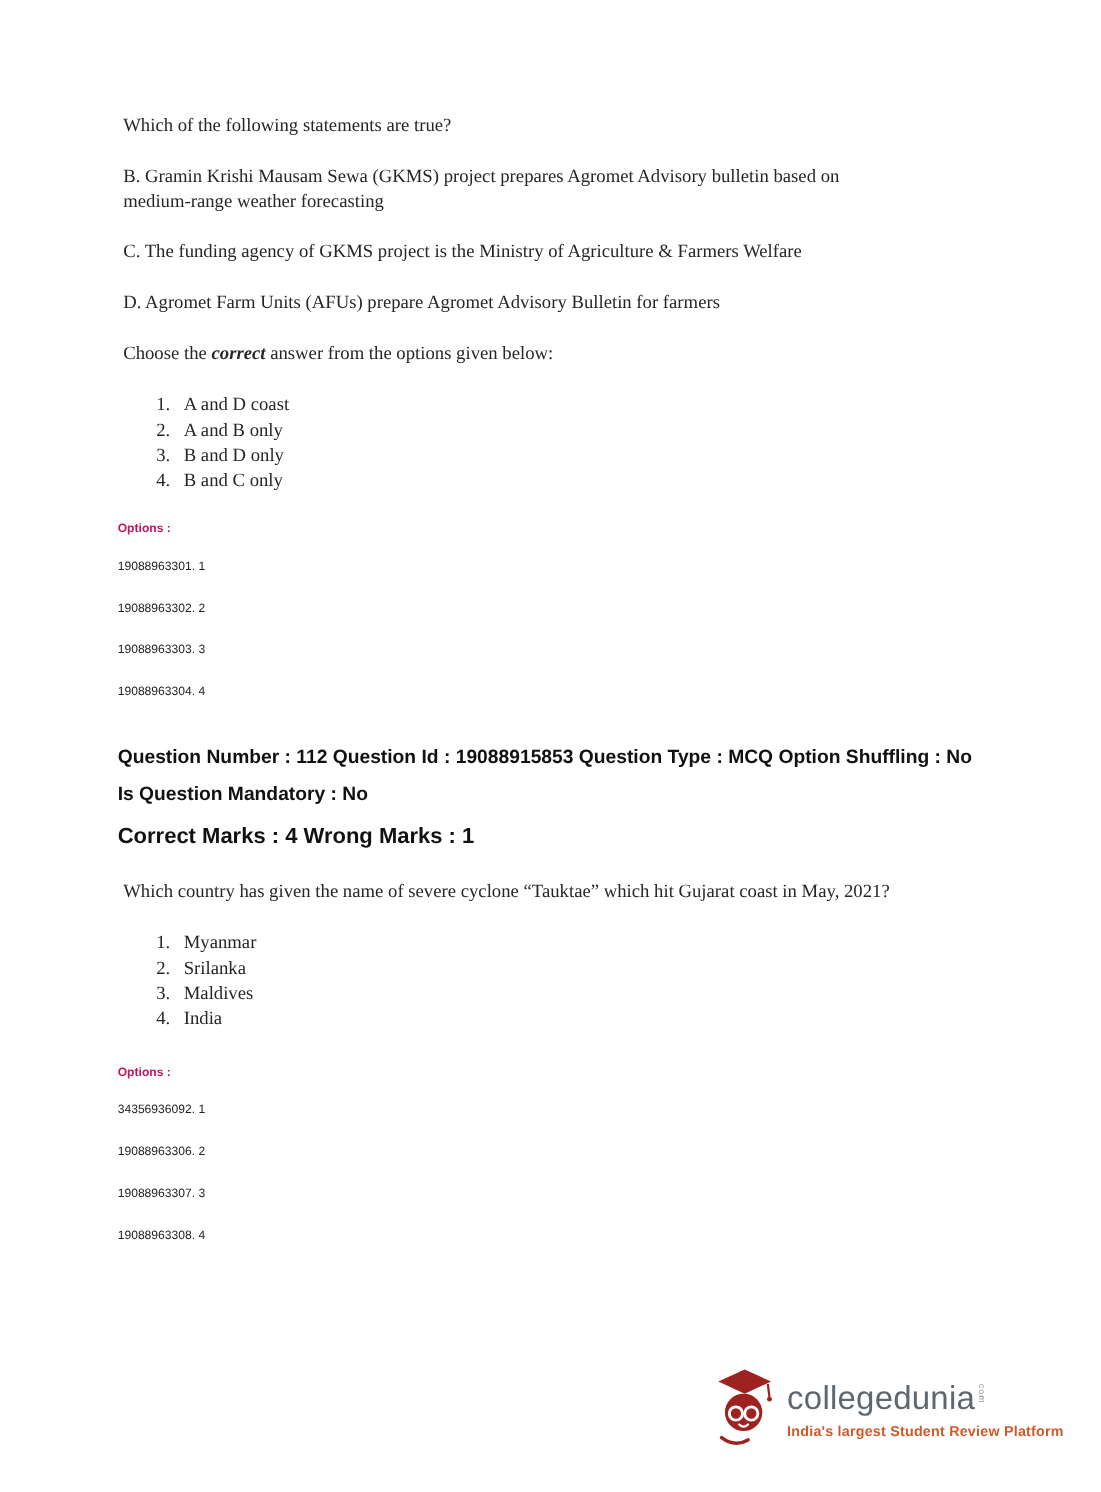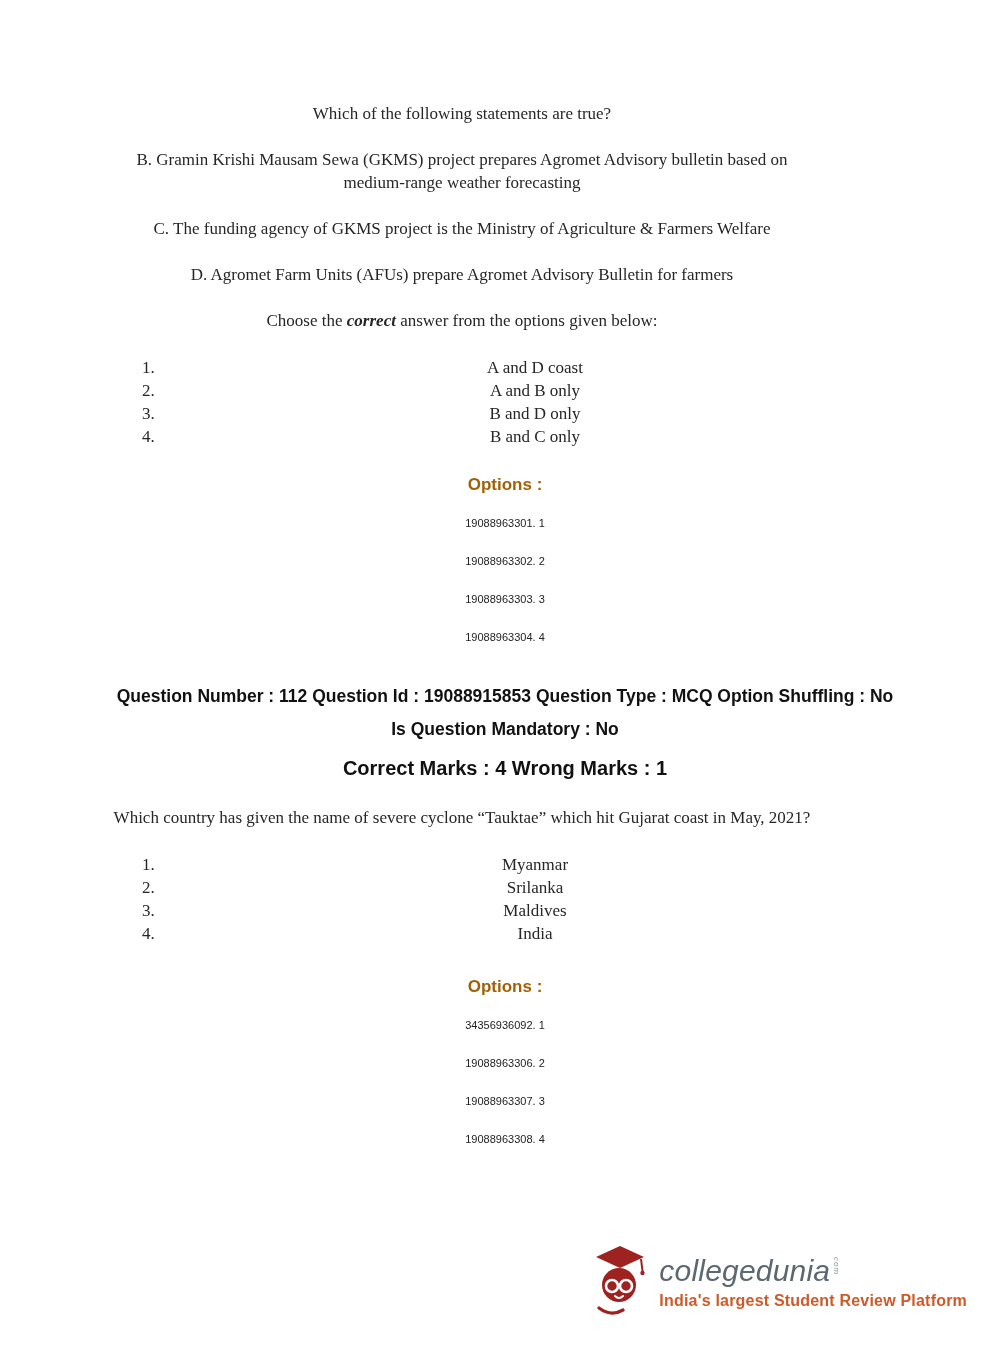--- a/index.html
+++ b/index.html
@@ -4,21 +4,21 @@
 <style>
   * { margin: 0; padding: 0; box-sizing: border-box; }
   html, body {
     width: 1001px; height: 1356px;
     background: #ffffff;
     font-family: "Liberation Sans", sans-serif;
     color: #1c1c1c;
   }
   body { position: relative; overflow: hidden; }
 
-  .content { padding: 102px 98px 0 107px; text-align: center; }
+  .content { padding: 102px 98px 0 107px; }
 
   
   .serif {
     font-family: "Liberation Serif", serif;
     font-size: 17px;
     line-height: 23px;
     color: #262626;
     margin: 0 0 23px 5px;
     max-width: 700px;
   }
@@ -30,22 +30,22 @@
     line-height: 23px;
     color: #262626;
     margin: 24px 0 0 0;
     padding-left: 52px;
     list-style-type: decimal;
   }
   ol.choices li { padding-left: 8px; }
 
   .options-label {
     font-weight: 700;
-    font-size: 17px;
-    color: #a16207;
+    font-size: 11px;
+    color: #be185d;
     margin-top: 27px;
   }
   .option-line {
     font-size: 11px;
     line-height: 20px;
     color: #222;
     margin-top: 18px;
   }
 
   .q-header {
@@ -68,39 +68,39 @@
   
   .footer-logo {
     position: absolute;
     right: 34px;
     bottom: 36px;
     display: flex;
     align-items: center;
     gap: 12px;
   }
   .brand-block { display: flex; flex-direction: column; align-items: flex-start; }
-  .brand-line { display: flex; align-items: flex-start; font-style: italic; }
+  .brand-line { display: flex; align-items: flex-start; }
   .brand-text {
     font-size: 30px;
     font-weight: 500;
     color: #5d6770;
     letter-spacing: 0.2px;
     line-height: 34px;
   }
   .brand-com {
     font-size: 8px;
     color: #8a949c;
     writing-mode: vertical-rl;
     margin-left: 2px;
     margin-top: 3px;
     letter-spacing: 1px;
   }
   .tagline {
     margin-top: 4px;
-    font-size: 16px;
+    font-size: 13px;
     font-weight: 700;
     color: #cf5a28;
     letter-spacing: 0.2px;
   }
 </style>
 </head>
 <body>
 
 <div class="content">
 

